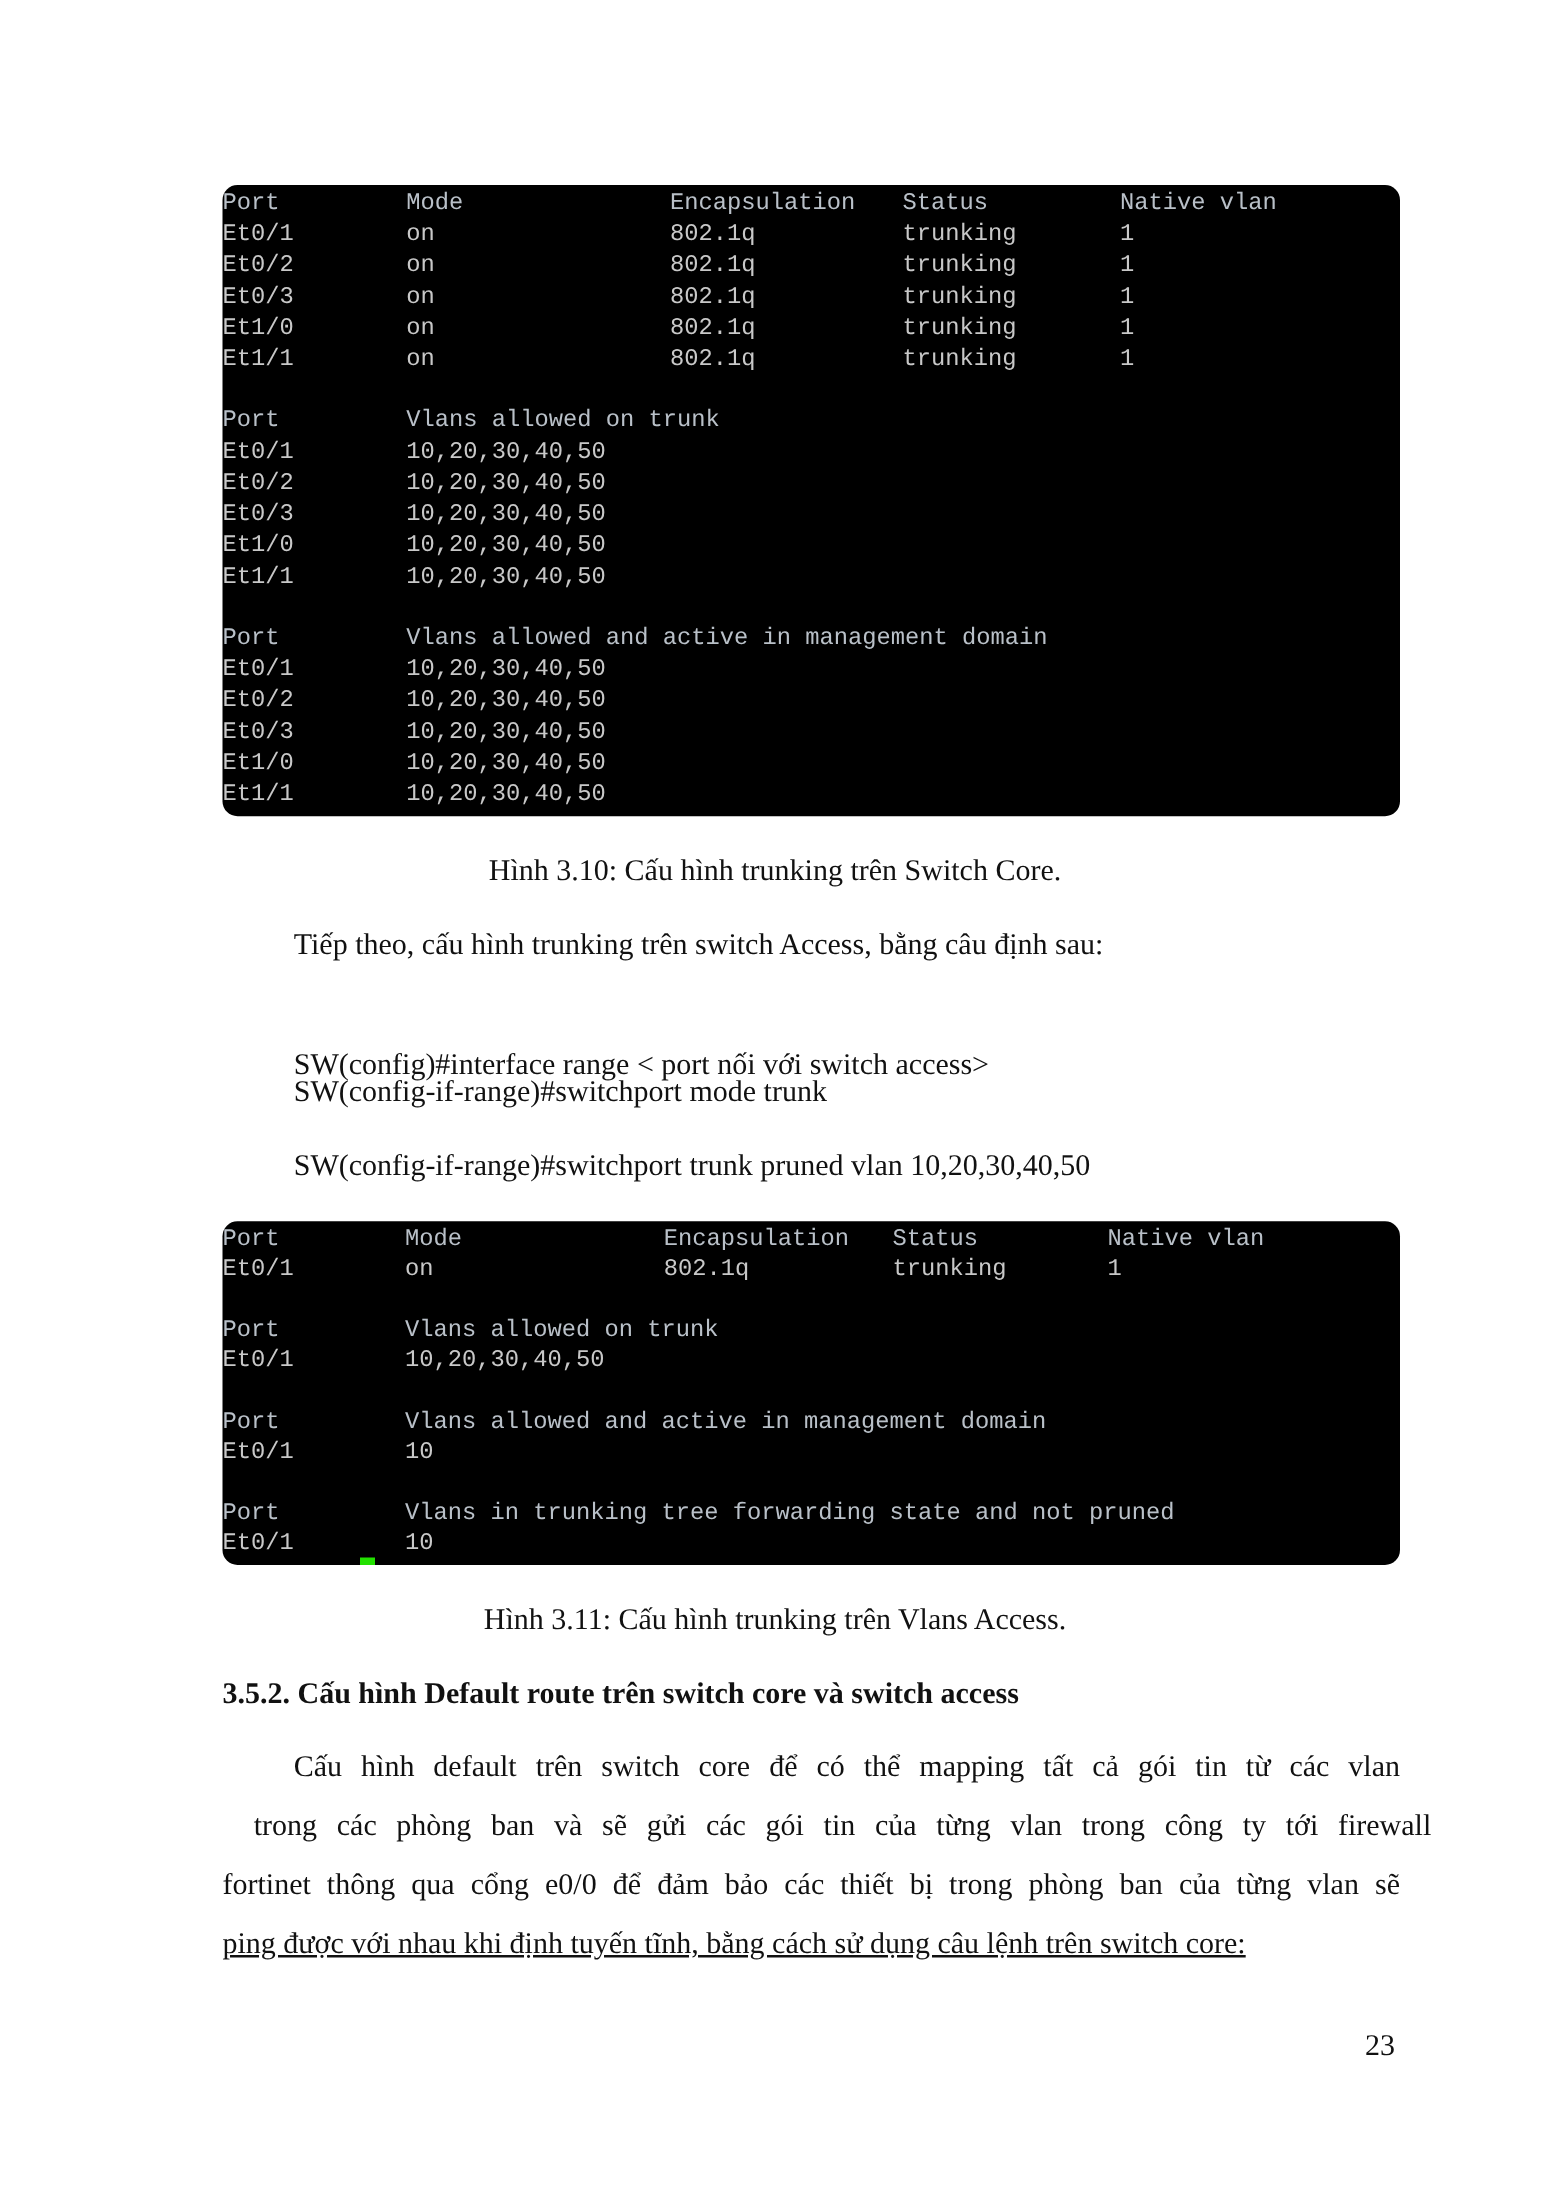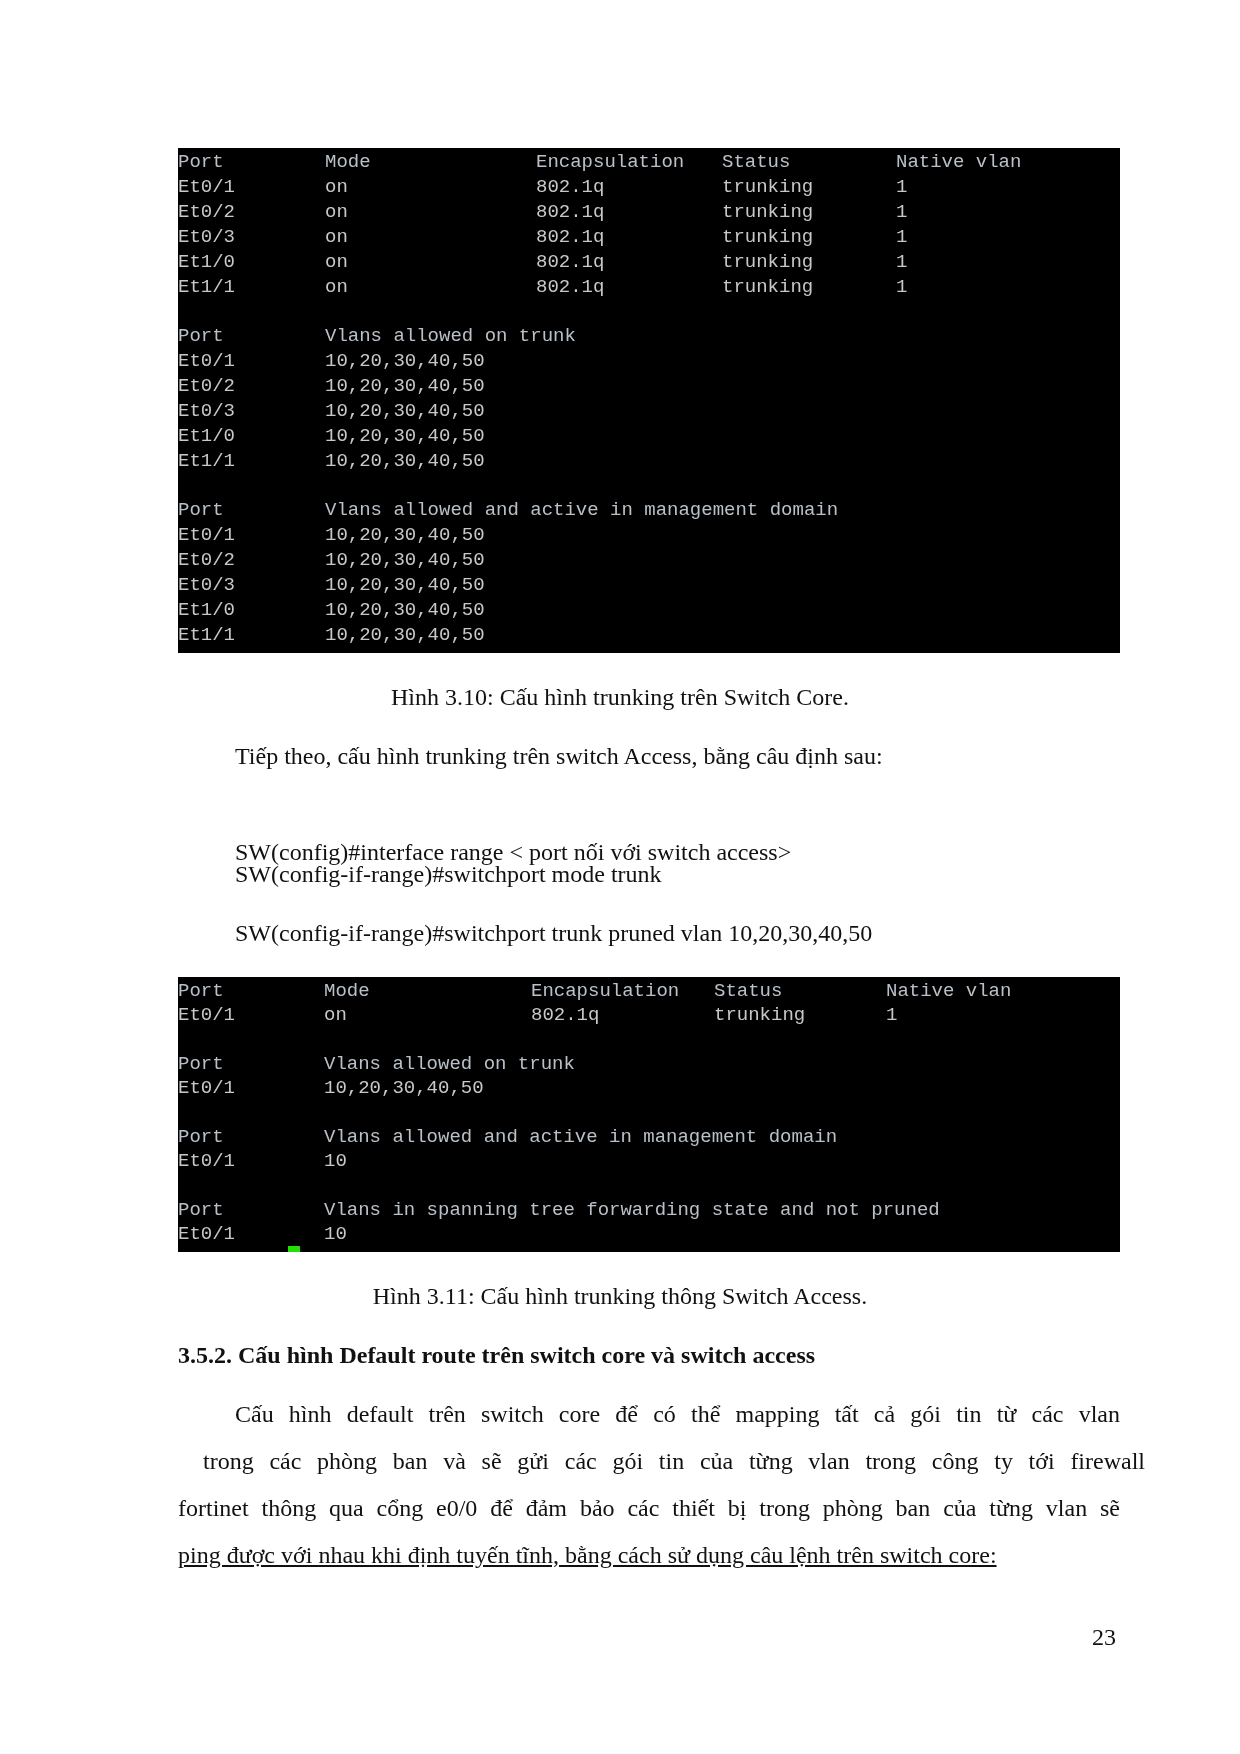--- a/index.html
+++ b/index.html
@@ -1,20 +1,20 @@
 <!DOCTYPE html>
 <html><head>
 <meta charset="utf-8">
 <style>
   html, body { margin:0; padding:0; background:#ffffff; }
   body { width:1240px; height:1754px; position:relative; overflow:hidden;
          font-family:"Liberation Serif", "DejaVu Serif", serif; color:#111; }
   .term { position:absolute; left:178px; width:942px; background:#000;
           font-family:"Liberation Mono", "DejaVu Sans Mono", monospace;
-          color:#c8c8c8; font-size:19px; }
+          color:#c8c8c8; font-size:19px;border-radius:12px; }
   .term .line { position:absolute; left:0; height:24px; white-space:pre; line-height:24px; }
   .term .c { position:absolute; top:0; }
   .term .hdr { color:#b9c0c8; }
   #term1 { top:148px; height:505px; }
   #term2 { top:977px; height:275px; }
   .cursor { position:absolute; width:12px; height:6px; background:#22e000; }
   .txt { position:absolute; font-size:24px; line-height:28px; white-space:nowrap; }
   .caption { text-align:center; left:0; width:1240px; }
   .caption b { font-weight:normal; }
   .h3 { font-weight:bold; }
@@ -159,31 +159,31 @@
     <span class="c" style="left:0">Port</span>
     <span class="c" style="left:146px">Vlans allowed and active in management domain</span>
   </div>
   <div class="line" style="top:172px;">
     <span class="c" style="left:0">Et0/1</span>
     <span class="c" style="left:146px">10</span>
   </div>
 
   <div class="line hdr" style="top:221px;">
     <span class="c" style="left:0">Port</span>
-    <span class="c" style="left:146px">Vlans in spanning tree forwarding state and not pruned</span>
+    <span class="c" style="left:146px">Vlans in trunking tree forwarding state and not pruned</span>
   </div>
   <div class="line" style="top:245px;">
     <span class="c" style="left:0">Et0/1</span>
     <span class="c" style="left:146px">10</span>
   </div>
   <div class="cursor" style="left:110px; top:269px;"></div>
 </div>
 
 <div class="txt caption" style="top:1282px;">
-  <b>Hình 3.11:</b><span> Cấu hình trunking thông Switch Access.</span>
+  <b>Hình 3.11:</b><span> Cấu hình trunking trên Vlans Access.</span>
 </div>
 
 <div class="txt h3" style="left:178px; top:1341px;">3.5.2. Cấu hình Default route trên switch core và switch access</div>
 
 <div class="justify" style="top:1400px; left:235px; width:885px;">Cấu hình default trên switch core để có thể mapping tất cả gói tin từ các vlan</div>
 <div class="justify" style="top:1447px;margin-left:25px;">trong các phòng ban và sẽ gửi các gói tin của từng vlan trong công ty tới firewall</div>
 <div class="justify" style="top:1494px;">fortinet thông qua cổng e0/0 để đảm bảo các thiết bị trong phòng ban của từng vlan sẽ</div>
 <div class="txt" style="left:178px; top:1541px;text-decoration:underline;">ping được với nhau khi định tuyến tĩnh, bằng cách sử dụng câu lệnh trên switch core:</div>
 
 <div class="pageno">23</div>

